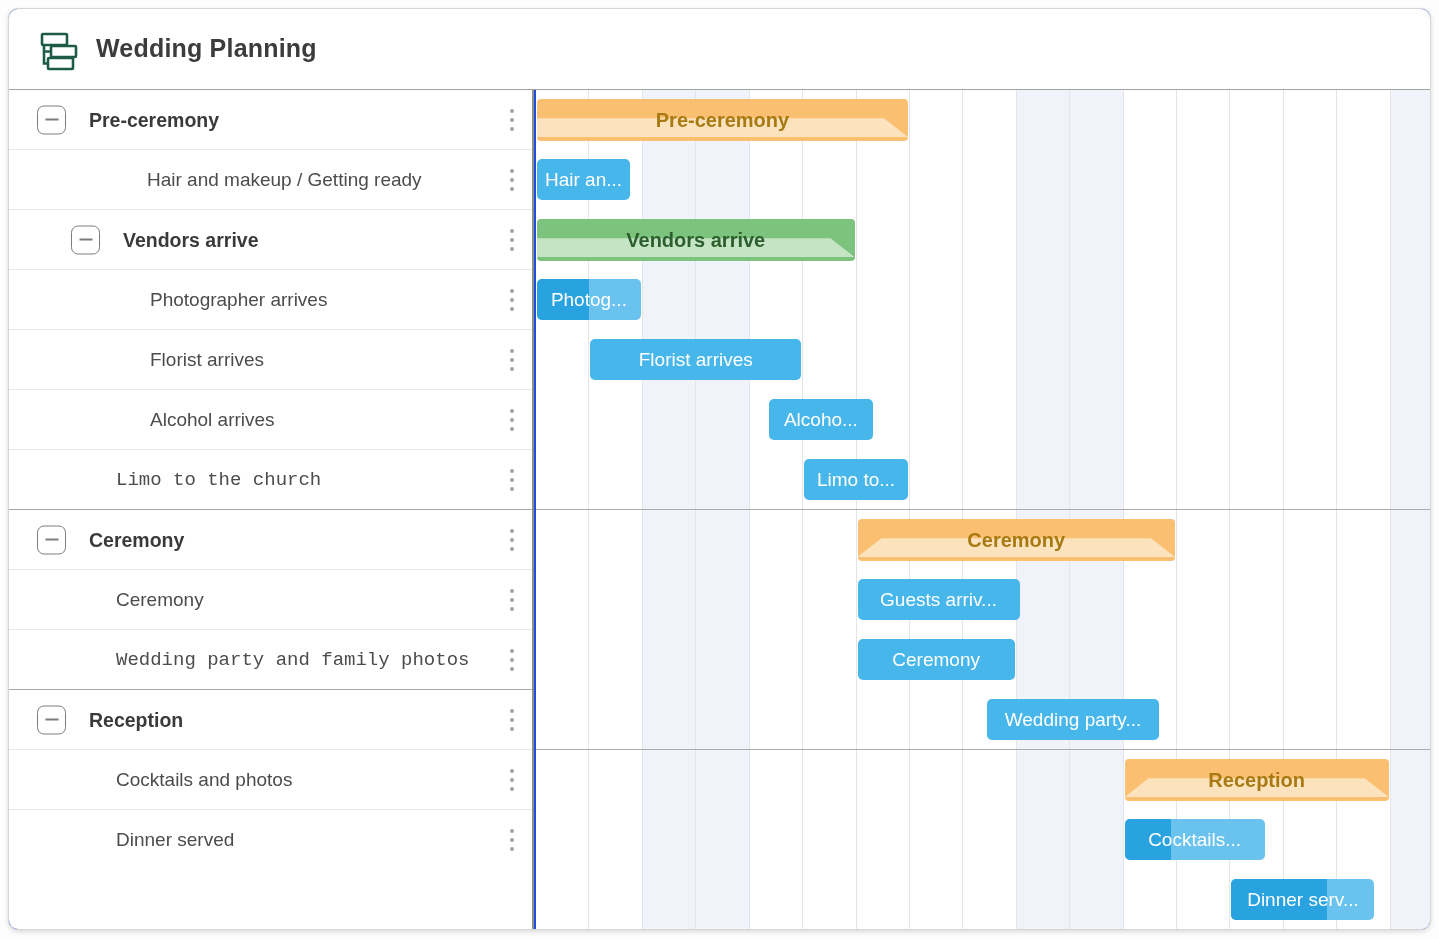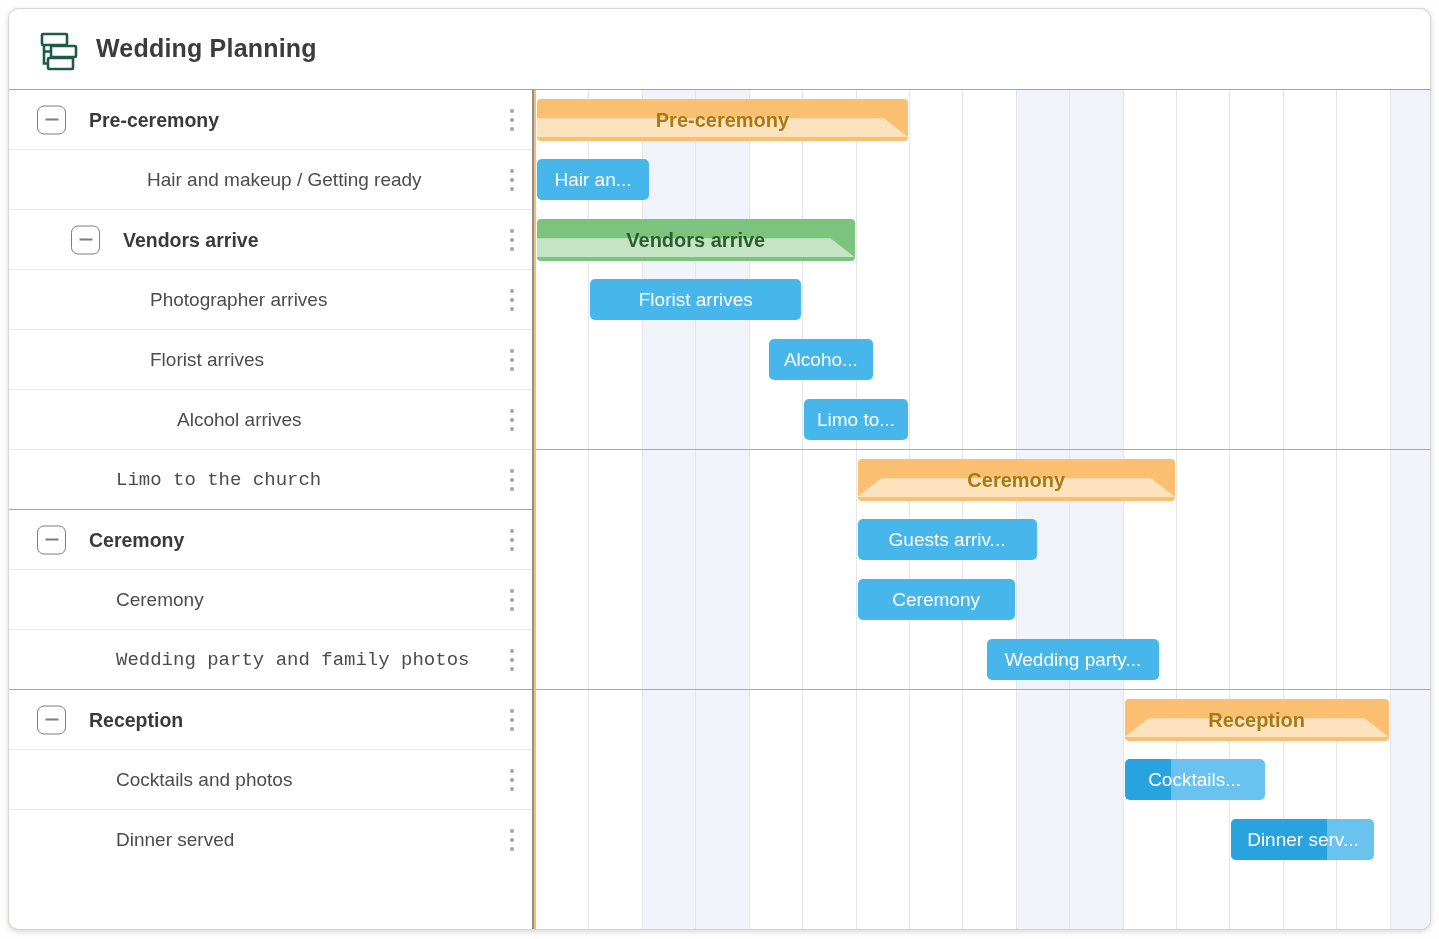--- a/index.html
+++ b/index.html
@@ -1,20 +1,20 @@
 <!DOCTYPE html>
 <html><head>
 <meta charset="utf-8">
 <style>
   * { margin:0; padding:0; box-sizing:border-box; }
   html,body { width:1439px; height:939px; background:#ffffff; font-family:"Liberation Sans", sans-serif; }
   .page { position:relative; width:1439px; height:939px; background:#fdfdfd; overflow:hidden; }
   .card {
     position:absolute; left:8px; top:8px; width:1423px; height:922px;
-    background:#fdba74; border:1px solid #d6d6d6; border-radius:10px;
+    background:#1d4ed8; border:1px solid #d6d6d6; border-radius:10px;
     box-shadow:0 2px 5px rgba(0,0,0,0.14); overflow:hidden;
   }
   
   .header { position:relative; height:81px; border-bottom:1px solid #a3a3a3; background:#ffffff; }
   .logo { position:absolute; left:25px; top:19px; width:44px; height:44px; }
   .title { position:absolute; left:87px; top:25px; font-size:25px; font-weight:bold; color:#3c3c3c; letter-spacing:.2px; }
   
   .body { position:relative; height:840px; }
   .sidebar { position:absolute; left:0; top:0; bottom:0; width:525px; background:#fff; border-right:2px solid #8f8f8f; z-index:3; }
   .side-row { position:relative; height:60px; border-bottom:1px solid #e8e8e8; background:#fff; }
@@ -86,31 +86,37 @@
             <div class="grid-col" style="left: 854.72px; width: 53.42px; border-right: 1px solid rgb(228, 229, 233); background: rgb(240, 244, 250);"></div>
           </div>
         <div class="chart-rows" id="chart-rows">
             <div class="chart-row">
               <div class="bar bar-summary" style="left: 1px; width: 370.94px; background: rgb(250, 191, 112);">
                 <div class="summary-shine" style="clip-path: polygon(0px 0px, calc(100% - 24px) 0px, 100% 100%, 0px 100%);"></div>
                 <span class="summary-text" style="color: rgb(168, 122, 18);">Pre-ceremony</span>
               </div>
             </div>
             <div class="chart-row">
-              <div class="bar bar-task" style="left: 1px; width: 112px; background: rgb(71, 182, 234); color: rgb(255, 255, 255);">
+              <div class="bar bar-task" style="left: 1px; width: 93px; background: rgb(71, 182, 234); color: rgb(255, 255, 255);">
                 <span class="bar-text">Hair an...</span>
               </div>
             </div>
             <div class="chart-row">
               <div class="bar bar-summary" style="left: 1px; width: 317.52px; background: rgb(124, 196, 125);">
                 <div class="summary-shine" style="clip-path: polygon(0px 0px, calc(100% - 24px) 0px, 100% 100%, 0px 100%);"></div>
                 <span class="summary-text" style="color: rgb(44, 94, 46);">Vendors arrive</span>
               </div>
             </div>
             <div class="chart-row">
+              <div class="bar bar-task" style="left: 1px; width: 103.84px; background: rgb(105, 195, 238); color: rgb(255, 255, 255);">
+                <div class="progress-fill" style="width: 50%; background: rgb(40, 163, 224);"></div>
+                <span class="bar-text">Photog...</span>
+              </div>
+            </div>
+            <div class="chart-row">
               <div class="bar bar-task" style="left: 54.42px; width: 210.68px; background: rgb(71, 182, 234); color: rgb(255, 255, 255);">
                 <span class="bar-text">Florist arrives</span>
               </div>
             </div>
             <div class="chart-row">
               <div class="bar bar-task" style="left: 233px; width: 103.84px; background: rgb(71, 182, 234); color: rgb(255, 255, 255);">
                 <span class="bar-text">Alcoho...</span>
               </div>
             </div>
             <div class="chart-row group-end">
@@ -118,21 +124,21 @@
                 <span class="bar-text">Limo to...</span>
               </div>
             </div>
             <div class="chart-row">
               <div class="bar bar-summary" style="left: 321.52px; width: 317.52px; background: rgb(250, 191, 112);">
                 <div class="summary-shine" style="clip-path: polygon(24px 0px, calc(100% - 24px) 0px, 100% 100%, 0px 100%);"></div>
                 <span class="summary-text" style="color: rgb(168, 122, 18);">Ceremony</span>
               </div>
             </div>
             <div class="chart-row">
-              <div class="bar bar-task" style="left: 321.52px; width: 179px; background: rgb(71, 182, 234); color: rgb(255, 255, 255);">
+              <div class="bar bar-task" style="left: 321.52px; width: 162px; background: rgb(71, 182, 234); color: rgb(255, 255, 255);">
                 <span class="bar-text">Guests arriv...</span>
               </div>
             </div>
             <div class="chart-row">
               <div class="bar bar-task" style="left: 321.52px; width: 157.26px; background: rgb(71, 182, 234); color: rgb(255, 255, 255);">
                 <span class="bar-text">Ceremony</span>
               </div>
             </div>
             <div class="chart-row group-end">
               <div class="bar bar-task" style="left: 451px; width: 172px; background: rgb(71, 182, 234); color: rgb(255, 255, 255);">
@@ -200,21 +206,21 @@
           </div>
           <div class="side-row">
             <span class="side-label" style="left: 141px;">Florist arrives</span>
             <div class="kebab">
               <div class="dot"></div>
               <div class="dot"></div>
               <div class="dot"></div>
             </div>
           </div>
           <div class="side-row">
-            <span class="side-label" style="left: 141px; margin-left: 27px;">Alcohol arrives</span>
+            <span class="side-label" style="left: 141px;">Alcohol arrives</span>
             <div class="kebab">
               <div class="dot"></div>
               <div class="dot"></div>
               <div class="dot"></div>
             </div>
           </div>
           <div class="side-row group-end">
             <span class="side-label" style="left: 107px;">Limo to the church</span>
             <div class="kebab">
               <div class="dot"></div>

